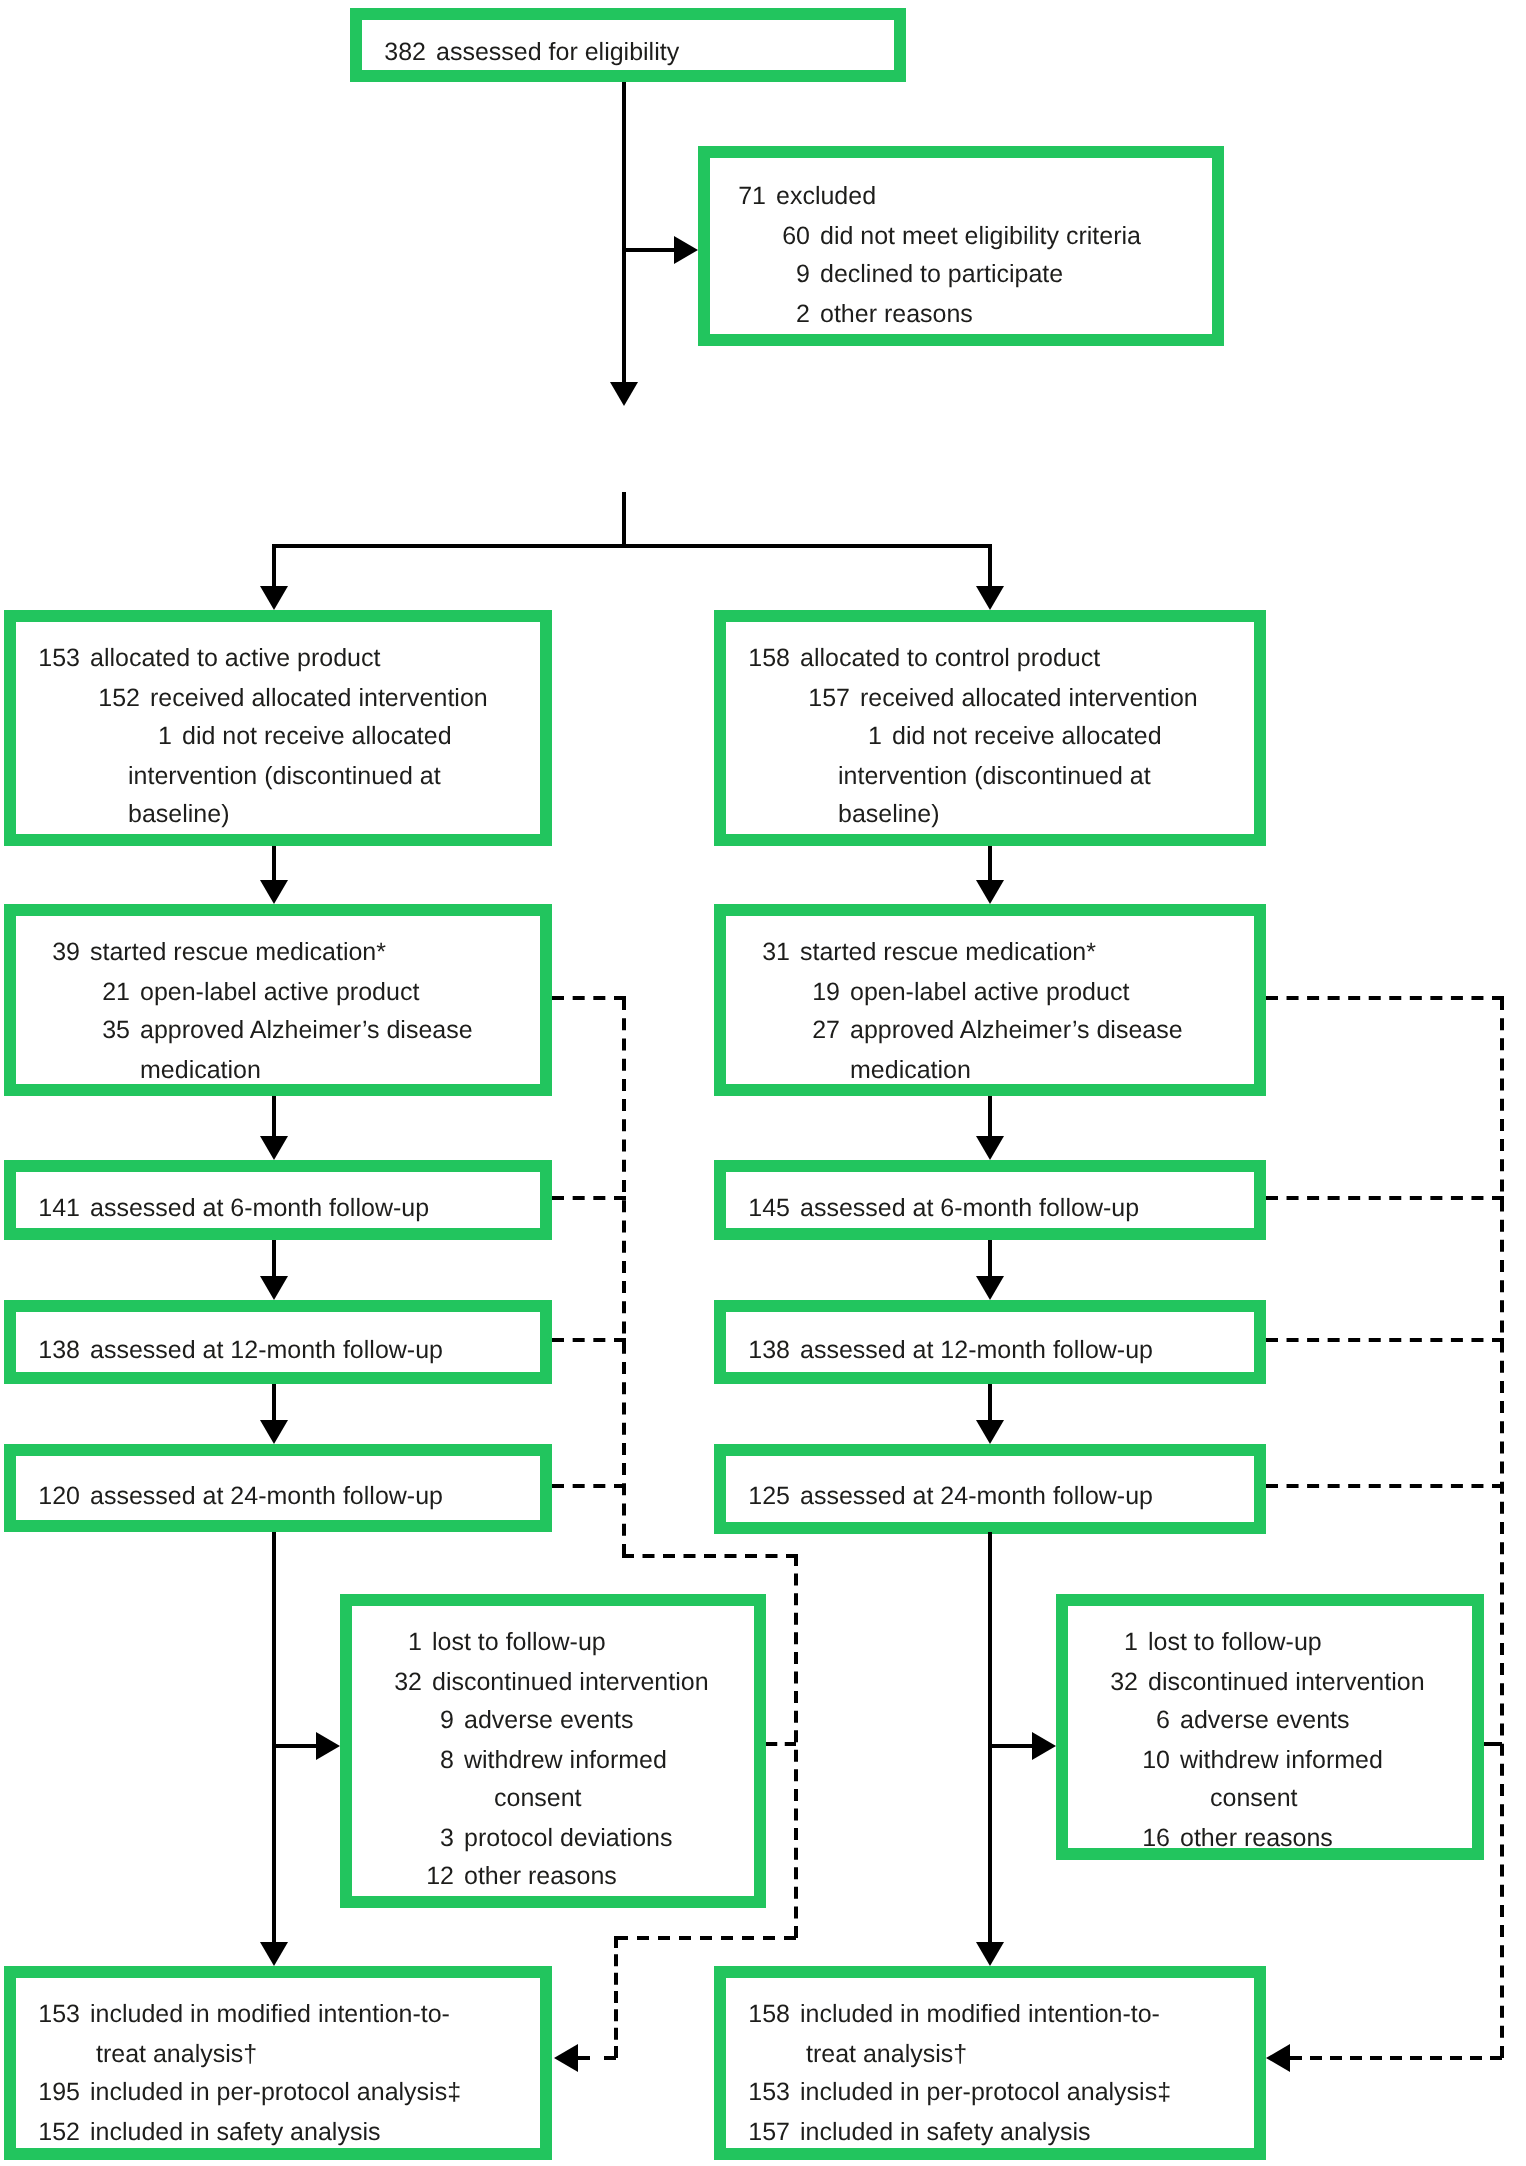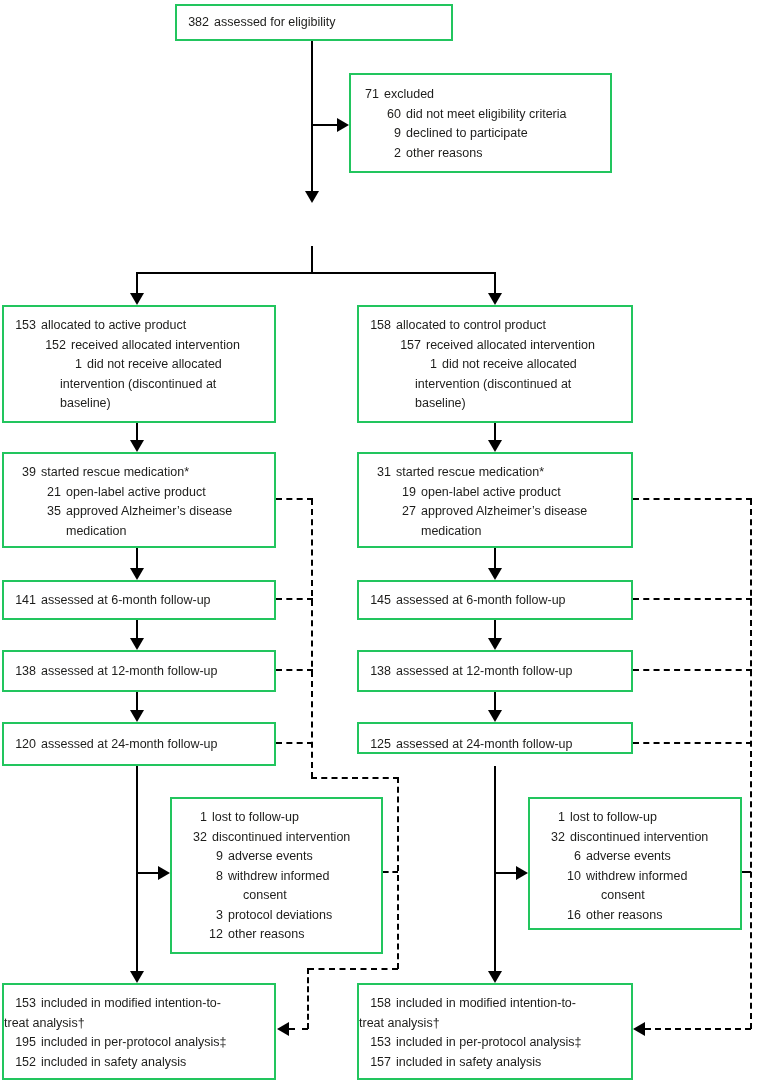--- a/index.html
+++ b/index.html
@@ -7,31 +7,31 @@
     position:relative;
     width:763px;height:1083px;
     background:#ffffff;
     font-family:"Liberation Sans", sans-serif;
     font-size:12.5px;
     color:#1d1d1b;
     overflow:hidden;
   }
   .box{
     position:absolute;
-    border:2px solid #22c55e;
+    border:6px solid #22c55e;
     background:#fff;
     box-sizing:border-box;
   }
   .ln{display:flex;white-space:nowrap;line-height:19.5px;}
   .n{flex:none;text-align:right;margin-right:5px;}
   .t{flex:none;}
   .w28{width:28px}.w32{width:32px}.w35{width:35px}
   .w50{width:50px}.w51{width:51px}.w57{width:57px}
   .w62{width:62px}.w78{width:78px}
-  .p40{}.p55{padding-left:71px}
+  .p40{padding-left:40px}.p55{padding-left:71px}
   .p62{padding-left:62px}.p68{padding-left:56px}
   
   .vl{position:absolute;width:2px;background:#000;}
   .hl{position:absolute;height:2px;background:#000;}
   .vd{position:absolute;width:0;border-left:2px dashed #000;}
   .hd{position:absolute;height:0;border-top:2px dashed #000;}
   .ad{position:absolute;width:0;height:0;
       border-left:7px solid transparent;border-right:7px solid transparent;
       border-top:12px solid #000;}
   .ar{position:absolute;width:0;height:0;
@@ -179,21 +179,21 @@
       </div>
   </div>
 
   <div class="box" style="left:2px;top:722px;width:274px;height:44px;padding-top:11px">
     <div class="ln">
         <span class="n w32">120</span>
         <span class="t">assessed at 24-month follow-up</span>
       </div>
   </div>
 
-  <div class="box" style="left:357px;top:722px;width:276px;height:32px;padding-top:11px">
+  <div class="box" style="left:357px;top:722px;width:276px;height:45px;padding-top:11px">
     <div class="ln">
         <span class="n w32">125</span>
         <span class="t">assessed at 24-month follow-up</span>
       </div>
   </div>
 
   <div class="box" style="left:170px;top:797px;width:213px;height:157px;padding-top:9px">
     <div class="ln">
         <span class="n w35">1</span>
         <span class="t">lost to follow-up</span>

